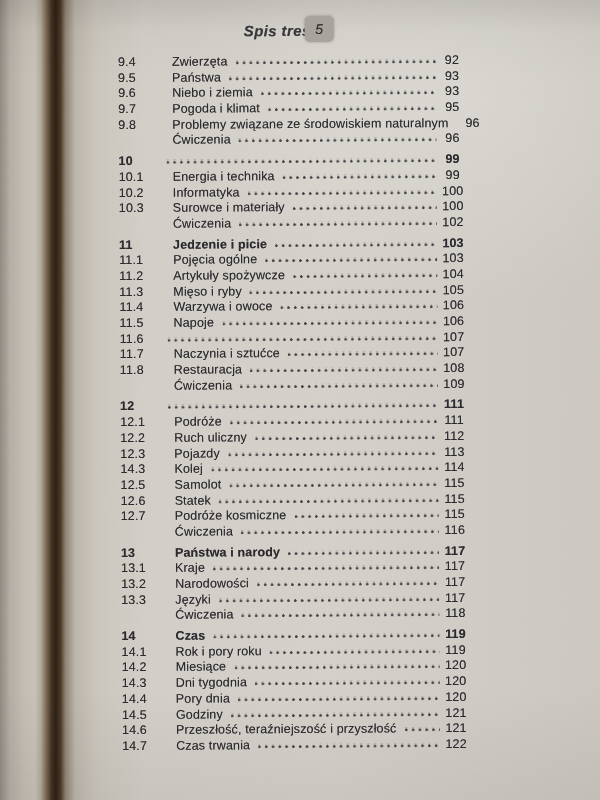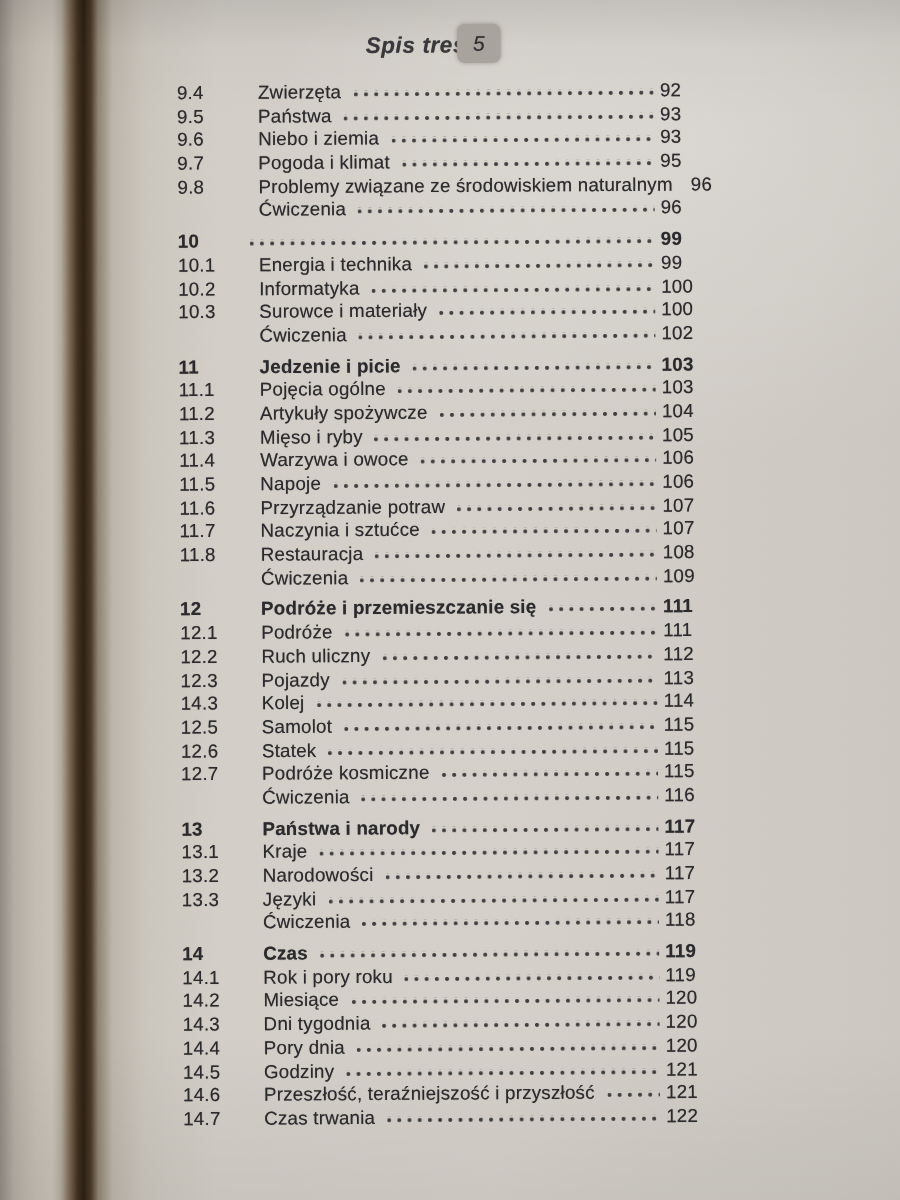--- a/index.html
+++ b/index.html
@@ -54,21 +54,21 @@
   .toc-row.bold{font-weight:bold;}
   .cell-num{width:40px;text-align:left;flex:none;}
   .cell-title{margin-left:14px;flex:none;}
   .leader{
     flex:1 1 auto;height:4px;align-self:baseline;
     margin:0 4px 0 8px;
     background-image:radial-gradient(circle at 1.3px 2.6px, rgba(45,44,48,0.88) 1.05px, rgba(45,44,48,0) 1.6px);
     background-size:6.8px 4px;background-repeat:repeat-x;
     transform:translateY(-1px);
   }
-  .cell-page{flex:none;min-width:24px;text-align:left;}
+  .cell-page{flex:none;min-width:24px;text-align:center;}
 </style>
 </head>
 <body>
 
 <div class="photo">
   <svg class="grain" width="600" height="800" xmlns="http://www.w3.org/2000/svg">
     <filter id="grain-f">
       <feTurbulence type="fractalNoise" baseFrequency="0.9" numOctaves="2" stitchTiles="stitch"></feTurbulence>
       <feColorMatrix type="saturate" values="0"></feColorMatrix>
       <feComponentTransfer>
@@ -184,21 +184,20 @@
             <span class="cell-page">106</span>
           </div>
           <div class="toc-row">
             <span class="cell-num">11.5</span>
             <span class="cell-title">Napoje</span>
             <span class="leader"></span>
             <span class="cell-page">106</span>
           </div>
           <div class="toc-row">
             <span class="cell-num">11.6</span>
-            <span class="cell-title">Przyrządzanie potraw</span>
             <span class="leader"></span>
             <span class="cell-page">107</span>
           </div>
           <div class="toc-row">
             <span class="cell-num">11.7</span>
             <span class="cell-title">Naczynia i sztućce</span>
             <span class="leader"></span>
             <span class="cell-page">107</span>
           </div>
           <div class="toc-row">
@@ -210,21 +209,20 @@
           <div class="toc-row">
             <span class="cell-num"></span>
             <span class="cell-title">Ćwiczenia</span>
             <span class="leader"></span>
             <span class="cell-page">109</span>
           </div>
         </div>
         <div class="toc-section">
           <div class="toc-row bold">
             <span class="cell-num">12</span>
-            <span class="cell-title">Podróże i przemieszczanie się</span>
             <span class="leader"></span>
             <span class="cell-page">111</span>
           </div>
           <div class="toc-row">
             <span class="cell-num">12.1</span>
             <span class="cell-title">Podróże</span>
             <span class="leader"></span>
             <span class="cell-page">111</span>
           </div>
           <div class="toc-row">

